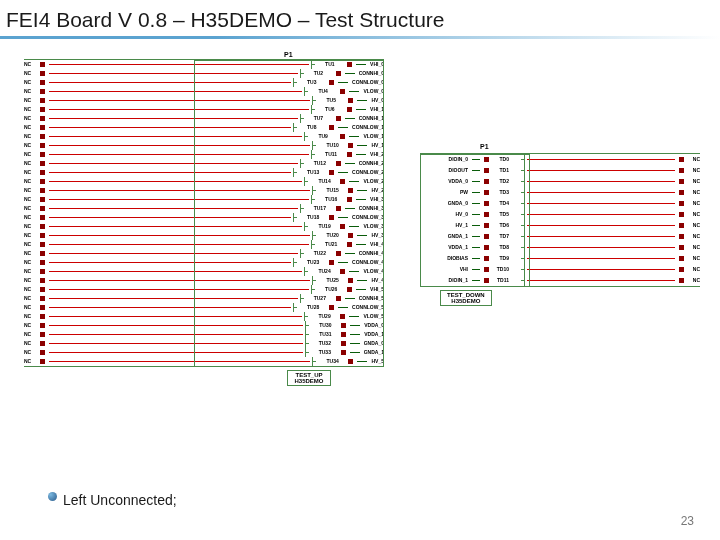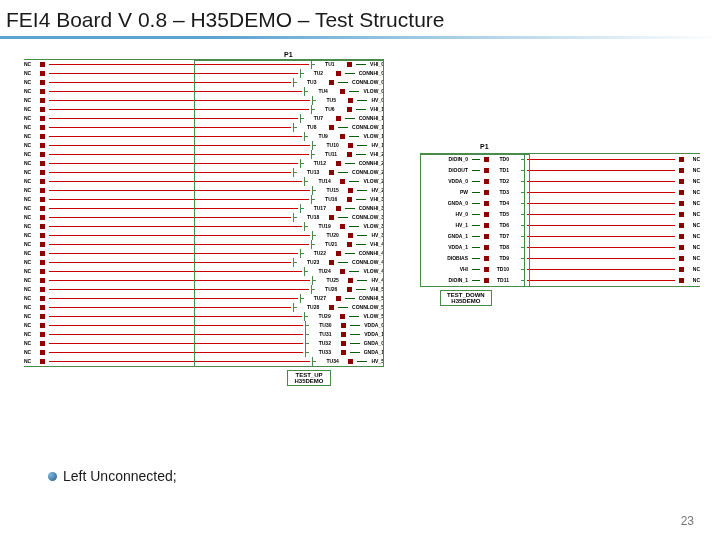--- a/index.html
+++ b/index.html
@@ -18,21 +18,21 @@
   .wire { height: 1px; background: #c00; flex-grow: 1; margin: 0 2px; }
   .wire-green { background: #0a5c0a; }
   .box-edge-l { width: 14px; height: 100%; border-left: 1px solid #4a8a4a; display: flex; align-items: center; }
   .box-edge-r { width: 14px; height: 100%; border-right: 1px solid #4a8a4a; display: flex; align-items: center; justify-content: flex-end; }
   .stub { width: 3px; height: 1px; background: #4a8a4a; }
   .tu-label { width: 22px; color: #000; font-size: 5px; }
   .net-label { color: #000; font-size: 5px; padding-left: 2px; }
   .net-label-r { padding-right: 2px; text-align: right; width: 50px; }
   .td-label { width: 22px; text-align: right; padding-right: 2px; font-size: 5px; }
   .bottom-box { border: 1px solid #4a8a4a; font-size: 6px; font-weight: bold; text-align: center; padding: 1px 6px; margin: 2px auto 0 auto; display: inline-block; }
-  .bullet-row { position: absolute; left: 48px; top: 468px; display: flex; align-items: center; gap: 6px; }
+  .bullet-row { position: absolute; left: 48px; top: 492px; display: flex; align-items: flex-start; gap: 6px; }
   .bullet { width: 9px; height: 9px; border-radius: 50%; background: radial-gradient(circle at 30% 30%, #7ab8e0, #2a5a8a); }
   .bullet-text { font-size: 14px; color: #1a1a1a; }
   .page-num { position: absolute; right: 26px; bottom: 12px; font-size: 12px; color: #777; text-align: center; }
   .left-rows, .right-rows { border-top: 1px solid #4a8a4a; border-bottom: 1px solid #4a8a4a; }
   .block-foot { text-align: center; margin-top: 1px; }
 </style>
 </head>
 <body>
 
 <div class="title">FEI4 Board V 0.8 – H35DEMO – Test Structure</div>

